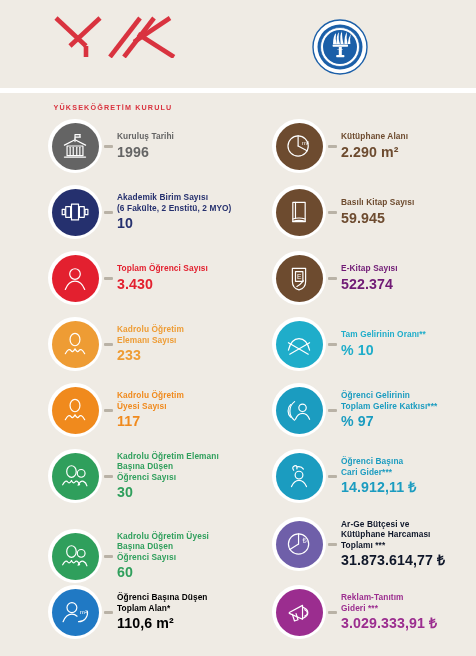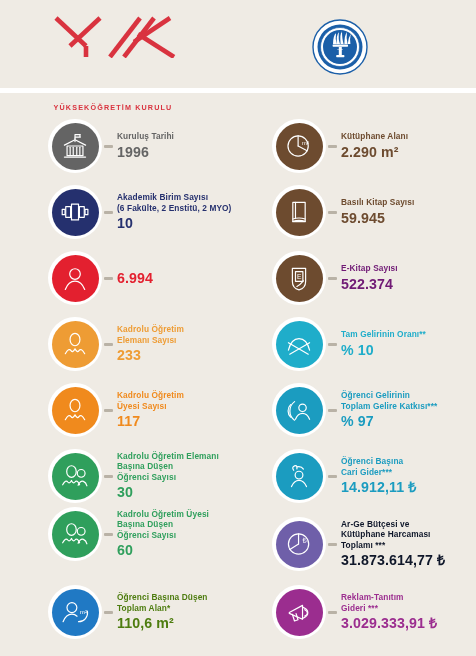--- a/index.html
+++ b/index.html
@@ -185,21 +185,22 @@
               <svg viewBox="0 0 34 34" width="30" height="30" style="color:#ffffff" aria-hidden="true">
                 <g fill="none" stroke="#ffffff" stroke-width="1.35" stroke-linejoin="round" stroke-linecap="round">
                   <circle cx="17" cy="12.5" r="6"></circle>
                   <path d="M6 30 q3.6 -9.5 11 -9.5 q7.4 0 11 9.5"></path>
                 </g>
               </svg>
             </div>
           </div>
           <div class="dash"></div>
           <div class="txt" style="color:#e3202f">
-            <div class="val">6.994</div>
+            <div class="lbl">Toplam Öğrenci Sayısı</div>
+            <div class="val">3.430</div>
           </div>
         </div>
         <div class="stat" style="top: 218px;">
           <div class="ring">
             <div class="disc" style="background:#ee9c34">
               <svg viewBox="0 0 34 34" width="30" height="30" style="color:#ffffff" aria-hidden="true">
                 <g fill="none" stroke="#ffffff" stroke-width="1.35" stroke-linejoin="round" stroke-linecap="round">
                   <ellipse cx="17" cy="12" rx="5.6" ry="7"></ellipse>
                   <path d="M6 28 q4 -7 6.5 -3.5 q2 2.8 4.5 -2 q2.5 4.8 4.5 2 q2.5 -3.5 6.5 3.5"></path>
                 </g>
@@ -245,21 +246,21 @@
             </div>
           </div>
           <div class="dash"></div>
           <div class="txt" style="color:#2f9f5c">
             <div class="lbl">Kadrolu Öğretim Elemanı</div>
             <div class="lbl">Başına Düşen</div>
             <div class="lbl">Öğrenci Sayısı</div>
             <div class="val">30</div>
           </div>
         </div>
-        <div class="stat" style="top: 408px;">
+        <div class="stat" style="top: 430px;">
           <div class="ring">
             <div class="disc" style="background:#2f9f5c">
               <svg viewBox="0 0 34 34" width="30" height="30" style="color:#ffffff" aria-hidden="true">
                 <g fill="none" stroke="#ffffff" stroke-width="1.35" stroke-linejoin="round" stroke-linecap="round">
                   <ellipse cx="13" cy="12" rx="5.4" ry="6.6"></ellipse>
                   <circle cx="24" cy="14" r="4.4"></circle>
                   <path d="M3 27 q3.6 -6.4 5.8 -3.2 q1.8 2.6 4.2 -1.8 q2.2 4.4 4 1.8 q2.2 -3.2 5.2 3.2"></path>
                   <path d="M20.5 27.5 q2.6 -6 6 -4.4 q3 1.4 4 5"></path>
                 </g>
               </svg>
@@ -280,21 +281,21 @@
                 <g fill="none" stroke="#ffffff" stroke-width="1.35" stroke-linejoin="round" stroke-linecap="round">
                   <circle cx="13.5" cy="12" r="5.6"></circle>
                   <path d="M3.5 28 q3.4 -8.6 10 -8.6 q3.4 0 5.8 2.4"></path>
                   <path d="M31 16 a10 10 0 0 1 -10 12"></path>
                   <text x="22.5" y="19" font-size="7" font-family="Liberation Sans, sans-serif" stroke="none" fill="currentColor">m²</text>
                 </g>
               </svg>
             </div>
           </div>
           <div class="dash"></div>
-          <div class="txt" style="color:#4d7c0f">
+          <div class="txt" style="color:#000000">
             <div class="lbl">Öğrenci Başına Düşen</div>
             <div class="lbl">Toplam Alan*</div>
             <div class="val">110,6 m²</div>
           </div>
         </div>
       </div>
     <div class="col right" id="colR">
         <div class="stat" style="top: 20px;">
           <div class="ring">
             <div class="disc" style="background:#6d4b2f">

